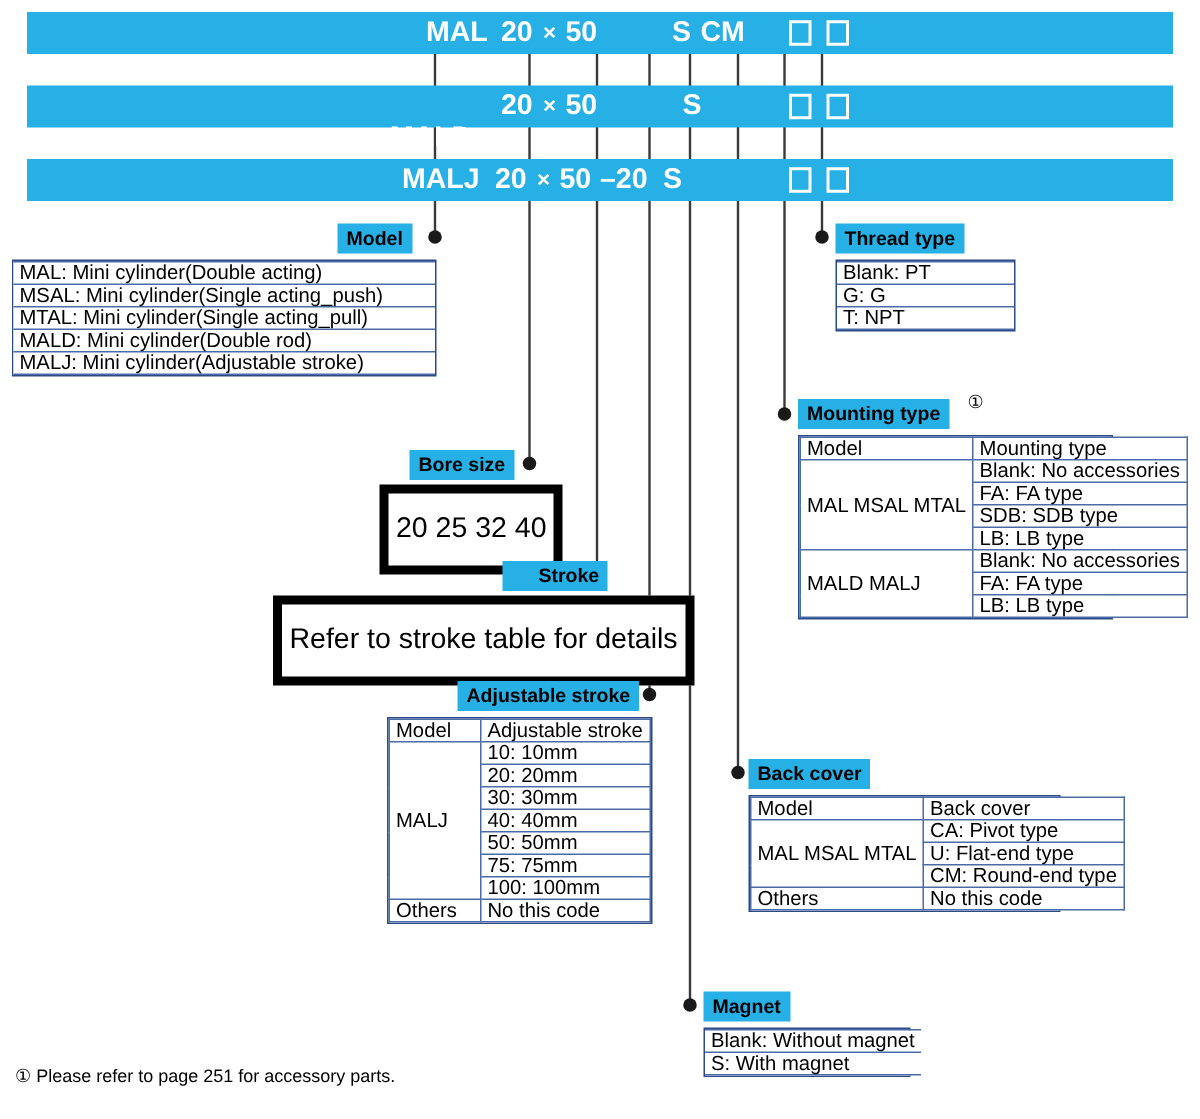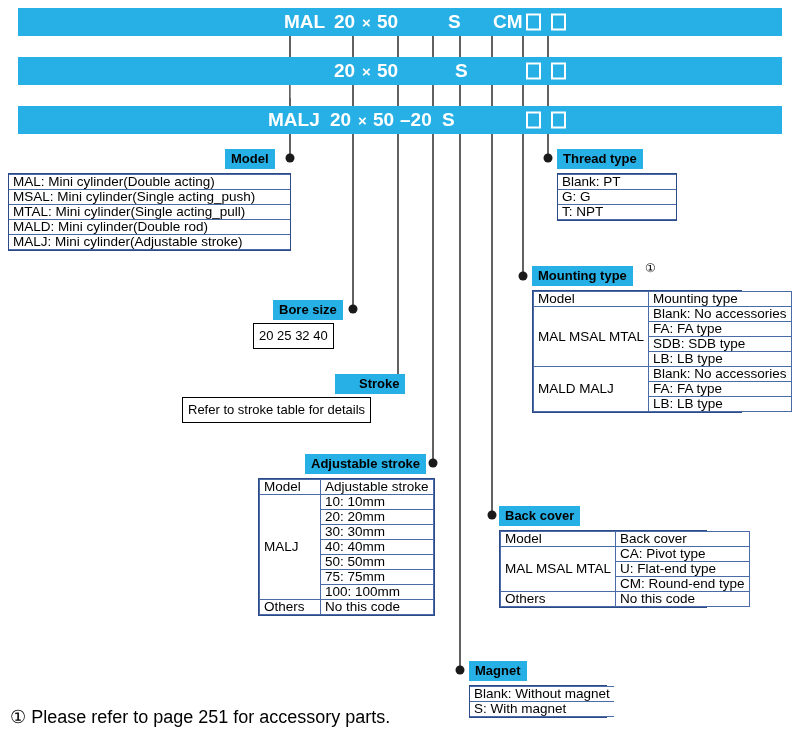--- a/index.html
+++ b/index.html
@@ -76,33 +76,33 @@
     padding:0px 4px;
     white-space:nowrap;
     vertical-align:middle;
     line-height:14px;
     background:#fff;
   }
   .tbl td.noleft{border-left:none;}
 
   .onecell{
     position:absolute;
-    border:1px solid #000000;
+    border:6px solid #000000;
     box-sizing:border-box;
-    font-size:13px;
+    font-size:19px;
     line-height:18px;
-    padding:3px 5px;
+    padding:15px 5px;
     white-space:nowrap;
     background:#fff;
   }
 
   
   .footnote{
     position:absolute;
-    font-size:18px;
+    font-size:12px;
     line-height:16px;
     white-space:nowrap;
   }
   .multiline{white-space:pre-line;line-height:16px;}
 </style>
 </head>
 <body>
 
 <div id="root">
 
@@ -126,21 +126,21 @@
     <circle cx="523" cy="276" r="4.5" fill="#1a1a1a"></circle>
     <circle cx="548" cy="158" r="4.5" fill="#1a1a1a"></circle>
   </svg>
 
   <div class="bar" style="top:8px;">
     <span class="code" style="left:250px;margin-left:16px;">MAL</span>
     <span class="code" style="left:316px;">20</span>
     <span class="code" style="left:344px;font-size:15px;">×</span>
     <span class="code" style="left:359px;">50</span>
     <span class="code" style="left:430px;">S</span>
-    <span class="code" style="left:449px;margin-left:26px;">CM</span>
+    <span class="code" style="left:449px;">CM</span>
     <span class="sq" style="left:508px;"></span>
     <span class="sq" style="left:533px;"></span>
   </div>
 
   <div class="bar" style="top:57px;">
     <span class="code" style="left:242px;margin-top:21px;">MALD</span>
     <span class="code" style="left:316px;">20</span>
     <span class="code" style="left:344px;font-size:15px;">×</span>
     <span class="code" style="left:359px;">50</span>
     <span class="code" style="left:437px;">S</span>

